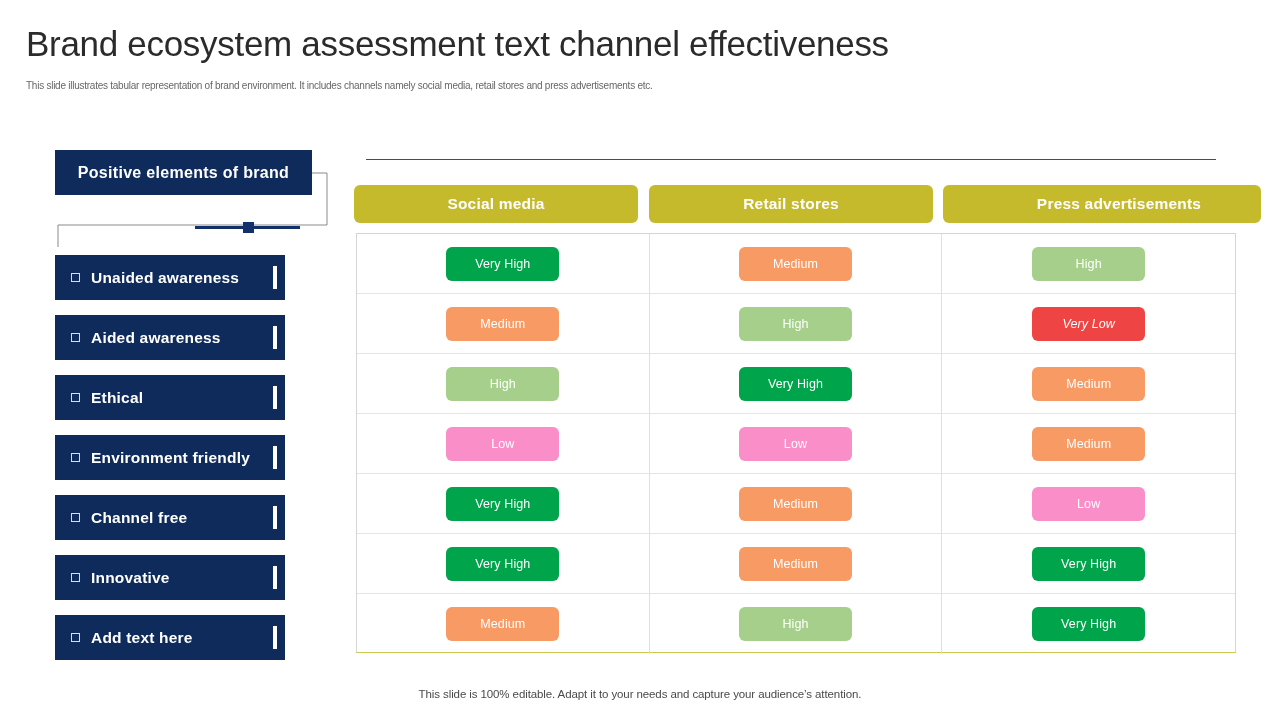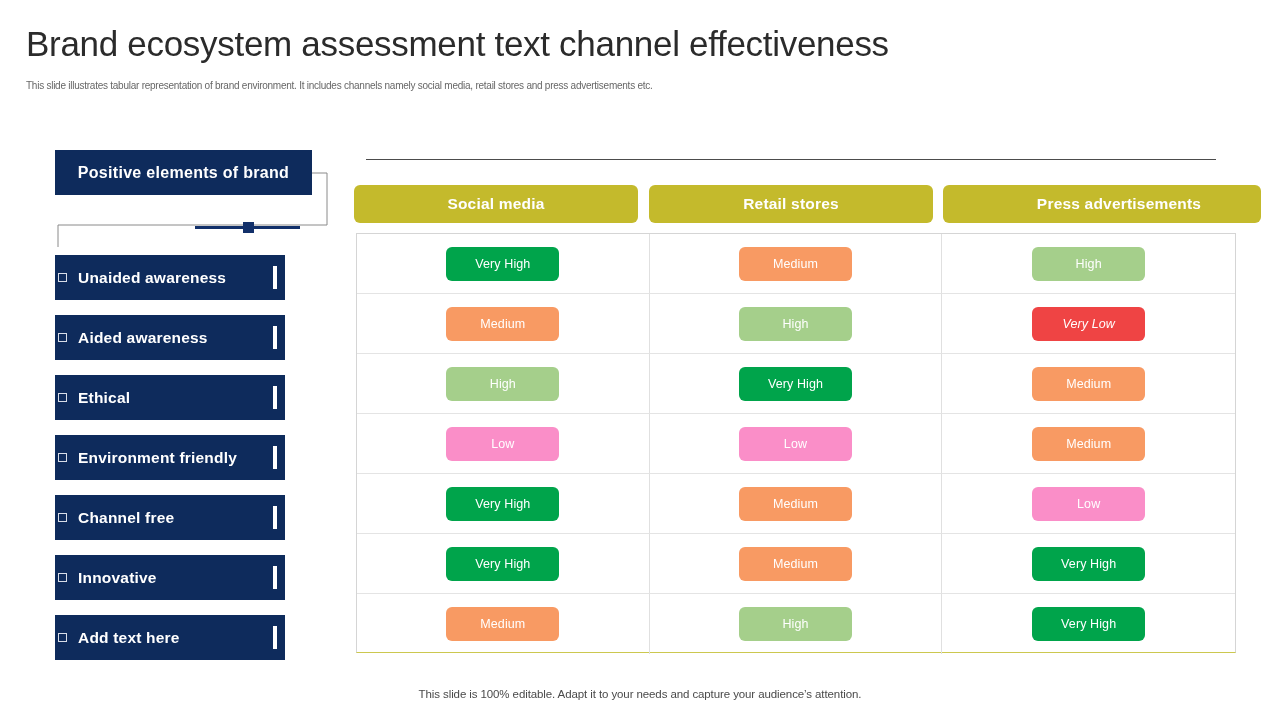--- a/index.html
+++ b/index.html
@@ -96,21 +96,21 @@
   }
   .brand-item {
     position: relative;
     width: 230px;
     height: 45px;
     background: #0e2b5c;
     margin-bottom: 15px;
     display: flex;
     align-items: center;
     box-sizing: border-box;
-    padding-left: 3px;
+    padding-left: 16px;
   }
   .item-bullet {
     width: 9px;
     height: 9px;
     border: 1.6px solid #d8dde8;
     box-sizing: border-box;
     flex: 0 0 auto;
     margin-right: 11px;
   }
   .item-label {

